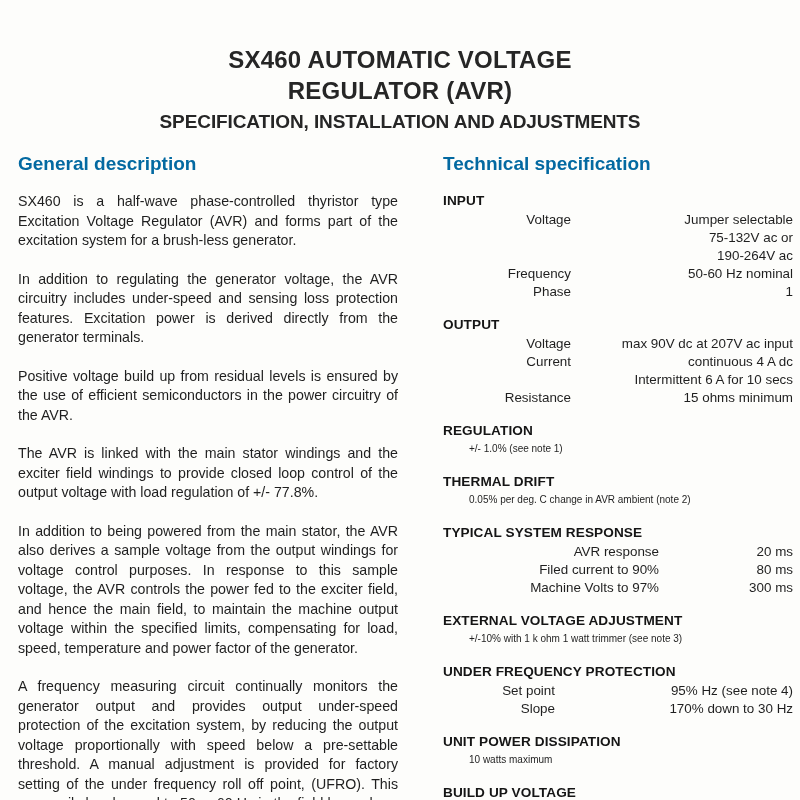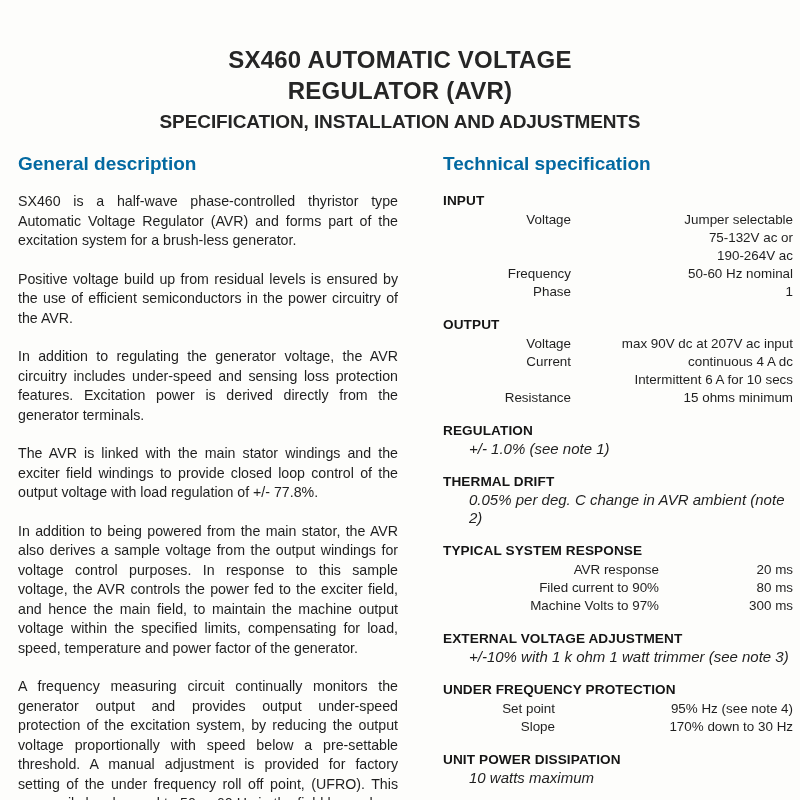--- a/index.html
+++ b/index.html
@@ -85,25 +85,24 @@
     margin-bottom: 15px;
   }
   .spec-title {
     font-size: 13.6px;
     font-weight: bold;
     color: #151515;
     line-height: 18px;
     letter-spacing: 0.1px;
   }
   .spec-note {
-    font-size: 15px;
+    font-size: 10px;
     line-height: 18px;
     color: #1f1f1f;
     margin-left: 26px;
-    font-style: italic;
   }
   .spec-rows {
     margin-top: 1px;
     text-align: right;
   }
   .spec-row {
     display: flex;
     font-size: 13.4px;
     line-height: 18px;
     color: #1f1f1f;
@@ -141,23 +140,23 @@
 
   <div class="title-block">
     <div class="title-line1">SX460 AUTOMATIC VOLTAGE</div>
     <div class="title-line2">REGULATOR (AVR)</div>
     <div class="title-line3">SPECIFICATION, INSTALLATION AND ADJUSTMENTS</div>
   </div>
 
   <div class="col-left">
     <div class="col-heading">General description</div>
     <div id="left-paragraphs">
-        <p class="para">SX460 is a half-wave phase-controlled thyristor type Automatic Voltage Regulator (AVR) and forms part of the excitation system for a brush-less generator.</p>
+        <p class="para">SX460 is a half-wave phase-controlled thyristor type Excitation Voltage Regulator (AVR) and forms part of the excitation system for a brush-less generator.</p>
+        <p class="para">In addition to regulating the generator voltage, the AVR circuitry includes under-speed and sensing loss protection features. Excitation power is derived directly from the generator terminals.</p>
         <p class="para">Positive voltage build up from residual levels is ensured by the use of efficient semiconductors in the power circuitry of the AVR.</p>
-        <p class="para">In addition to regulating the generator voltage, the AVR circuitry includes under-speed and sensing loss protection features. Excitation power is derived directly from the generator terminals.</p>
         <p class="para">The AVR is linked with the main stator windings and the exciter field windings to provide closed loop control of the output voltage with load regulation of +/- 77.8%.</p>
         <p class="para">In addition to being powered from the main stator, the AVR also derives a sample voltage from the output windings for voltage control purposes. In response to this sample voltage, the AVR controls the power fed to the exciter field, and hence the main field, to maintain the machine output voltage within the specified limits, compensating for load, speed, temperature and power factor of the generator.</p>
         <p class="para">A frequency measuring circuit continually monitors the generator output and provides output under-speed protection of the excitation system, by reducing the output voltage proportionally with speed below a pre-settable threshold.  A manual adjustment is provided for factory setting of the under frequency roll off point, (UFRO). This can easily be changed to 50 or 60 Hz in the field by push-on link selection.</p>
       </div>
   </div>
 
   <div class="col-right">
     <div class="col-heading">Technical specification</div>
     <div id="spec-sections">
         <div class="spec-section">

